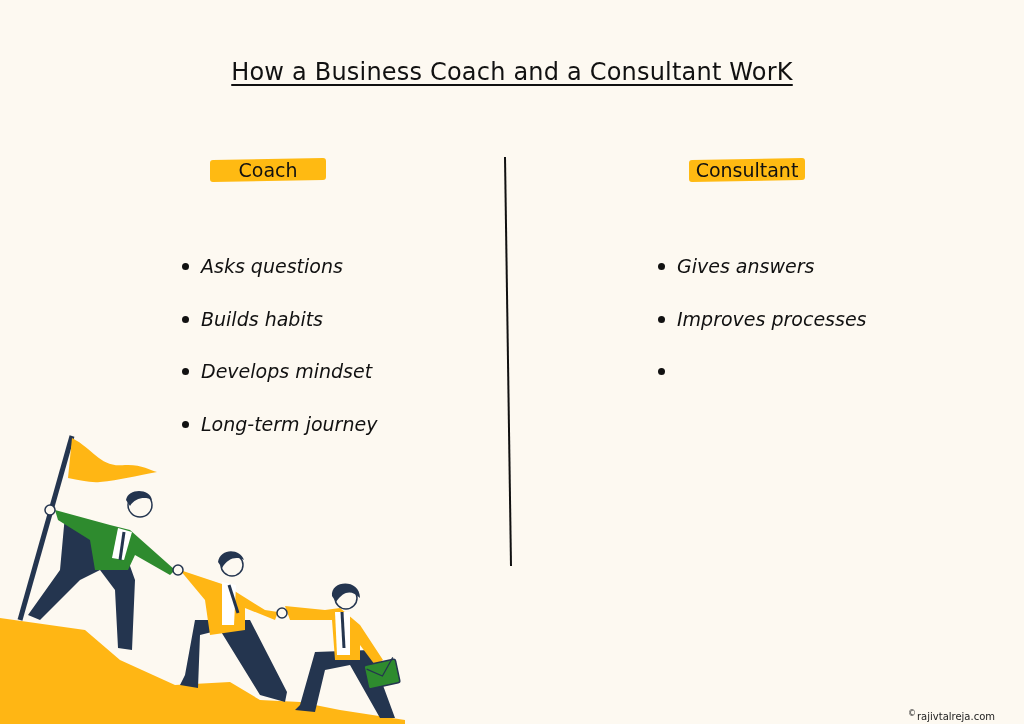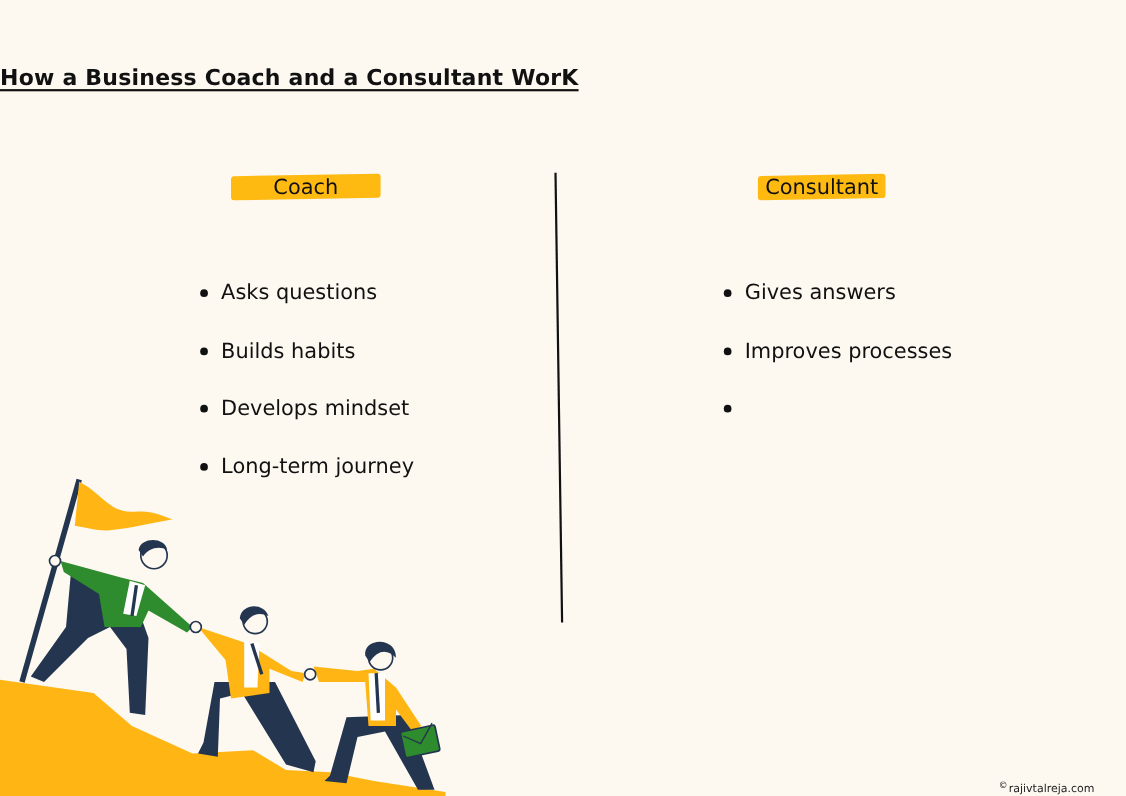--- a/index.html
+++ b/index.html
@@ -1,30 +1,30 @@
 <!DOCTYPE html>
 <html><head>
 <meta charset="utf-8">
 <style>
   html, body { margin:0; padding:0; }
   body { width:1024px; height:724px; background:#FDF9F1; position:relative; overflow:hidden;
          font-family:"DejaVu Sans", sans-serif; color:#111; }
-  .title { position:absolute; left:0; width:1024px; top:58px; 
-           font-size:20px; letter-spacing:0.2px;font-weight:bold; }
+  .title { position:absolute; left:0; width:1024px; top:58px; text-align:center;
+           font-size:24px; letter-spacing:0.2px; }
   .title span { text-decoration:underline; text-decoration-thickness:2px; text-underline-offset:4px; }
   .label { position:absolute; top:159px; height:22px; font-size:19px; line-height:22px;
            text-align:center; }
   .label .hl { position:absolute; border-radius:3px; }
   .label .txt { position:relative; }
-  .label-coach { left:210px; width:136px; }
+  .label-coach { left:210px; width:116px; }
   .label-coach .hl { left:0; right:0; top:0; bottom:0; background:#FFBA12; transform:skewY(-1deg); }
   .label-consultant { left:689px; width:116px; }
   .label-consultant .hl { left:0; right:0; top:0; bottom:0; background:#FFBA12; transform:skewY(-1deg); }
   .divider { position:absolute; left:0; top:0; width:1024px; height:724px; pointer-events:none; }
-  ul.points { position:absolute; list-style:none; margin:0; padding:0; }
+  ul.points { position:absolute; list-style:none; margin:0; padding:0;font-style:italic; }
   ul.points li { position:relative; height:52.7px; font-size:19px; line-height:24px; padding-left:19px; }
   ul.points li .dot { position:absolute; left:0; top:9px; width:7px; height:7px; border-radius:50%; background:#111; }
   .coach-list { left:182px; top:254px; }
   .consultant-list { left:658px; top:254px; }
   .illustration { position:absolute; left:0; top:420px; }
   .copyright { position:absolute; left:908px; top:689px; font-size:10px; font-weight:normal; color:#222;margin-top:20px; }
   .copyright .c { font-size:8px; vertical-align:4px; margin-right:1px; }
 </style>
 </head>
 <body>

